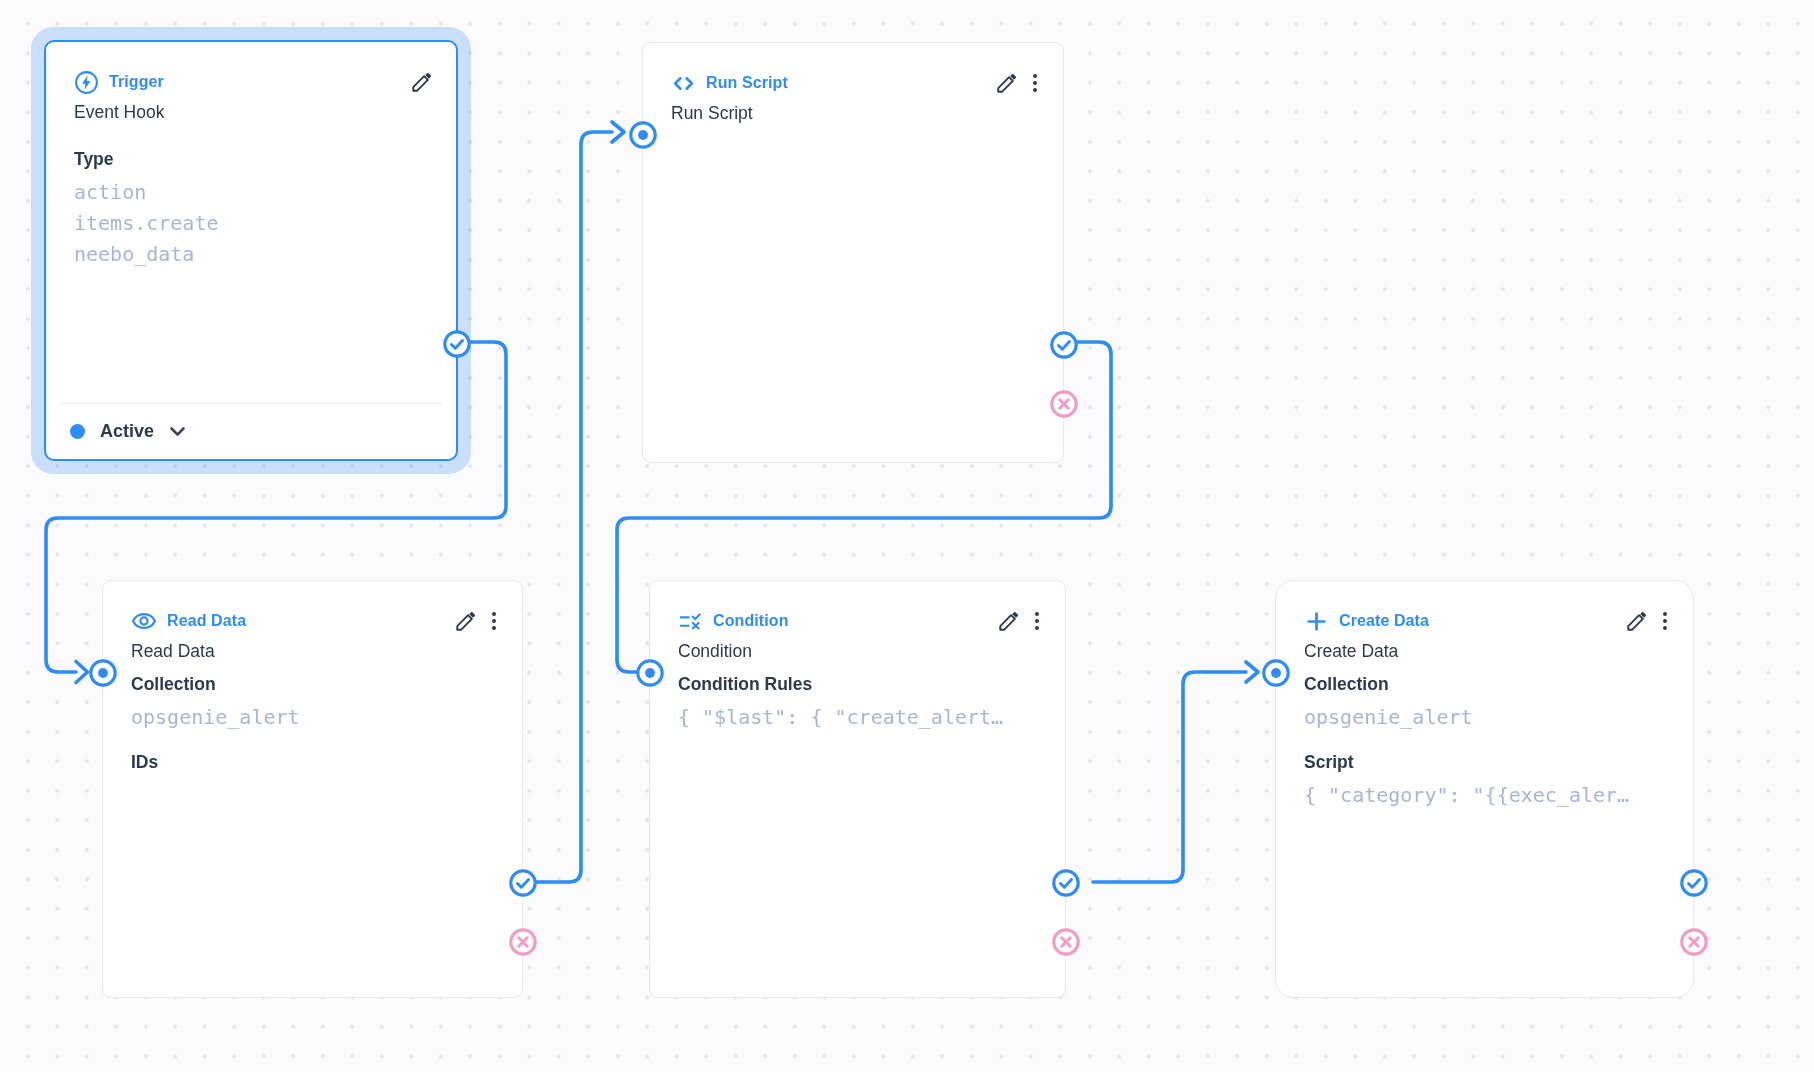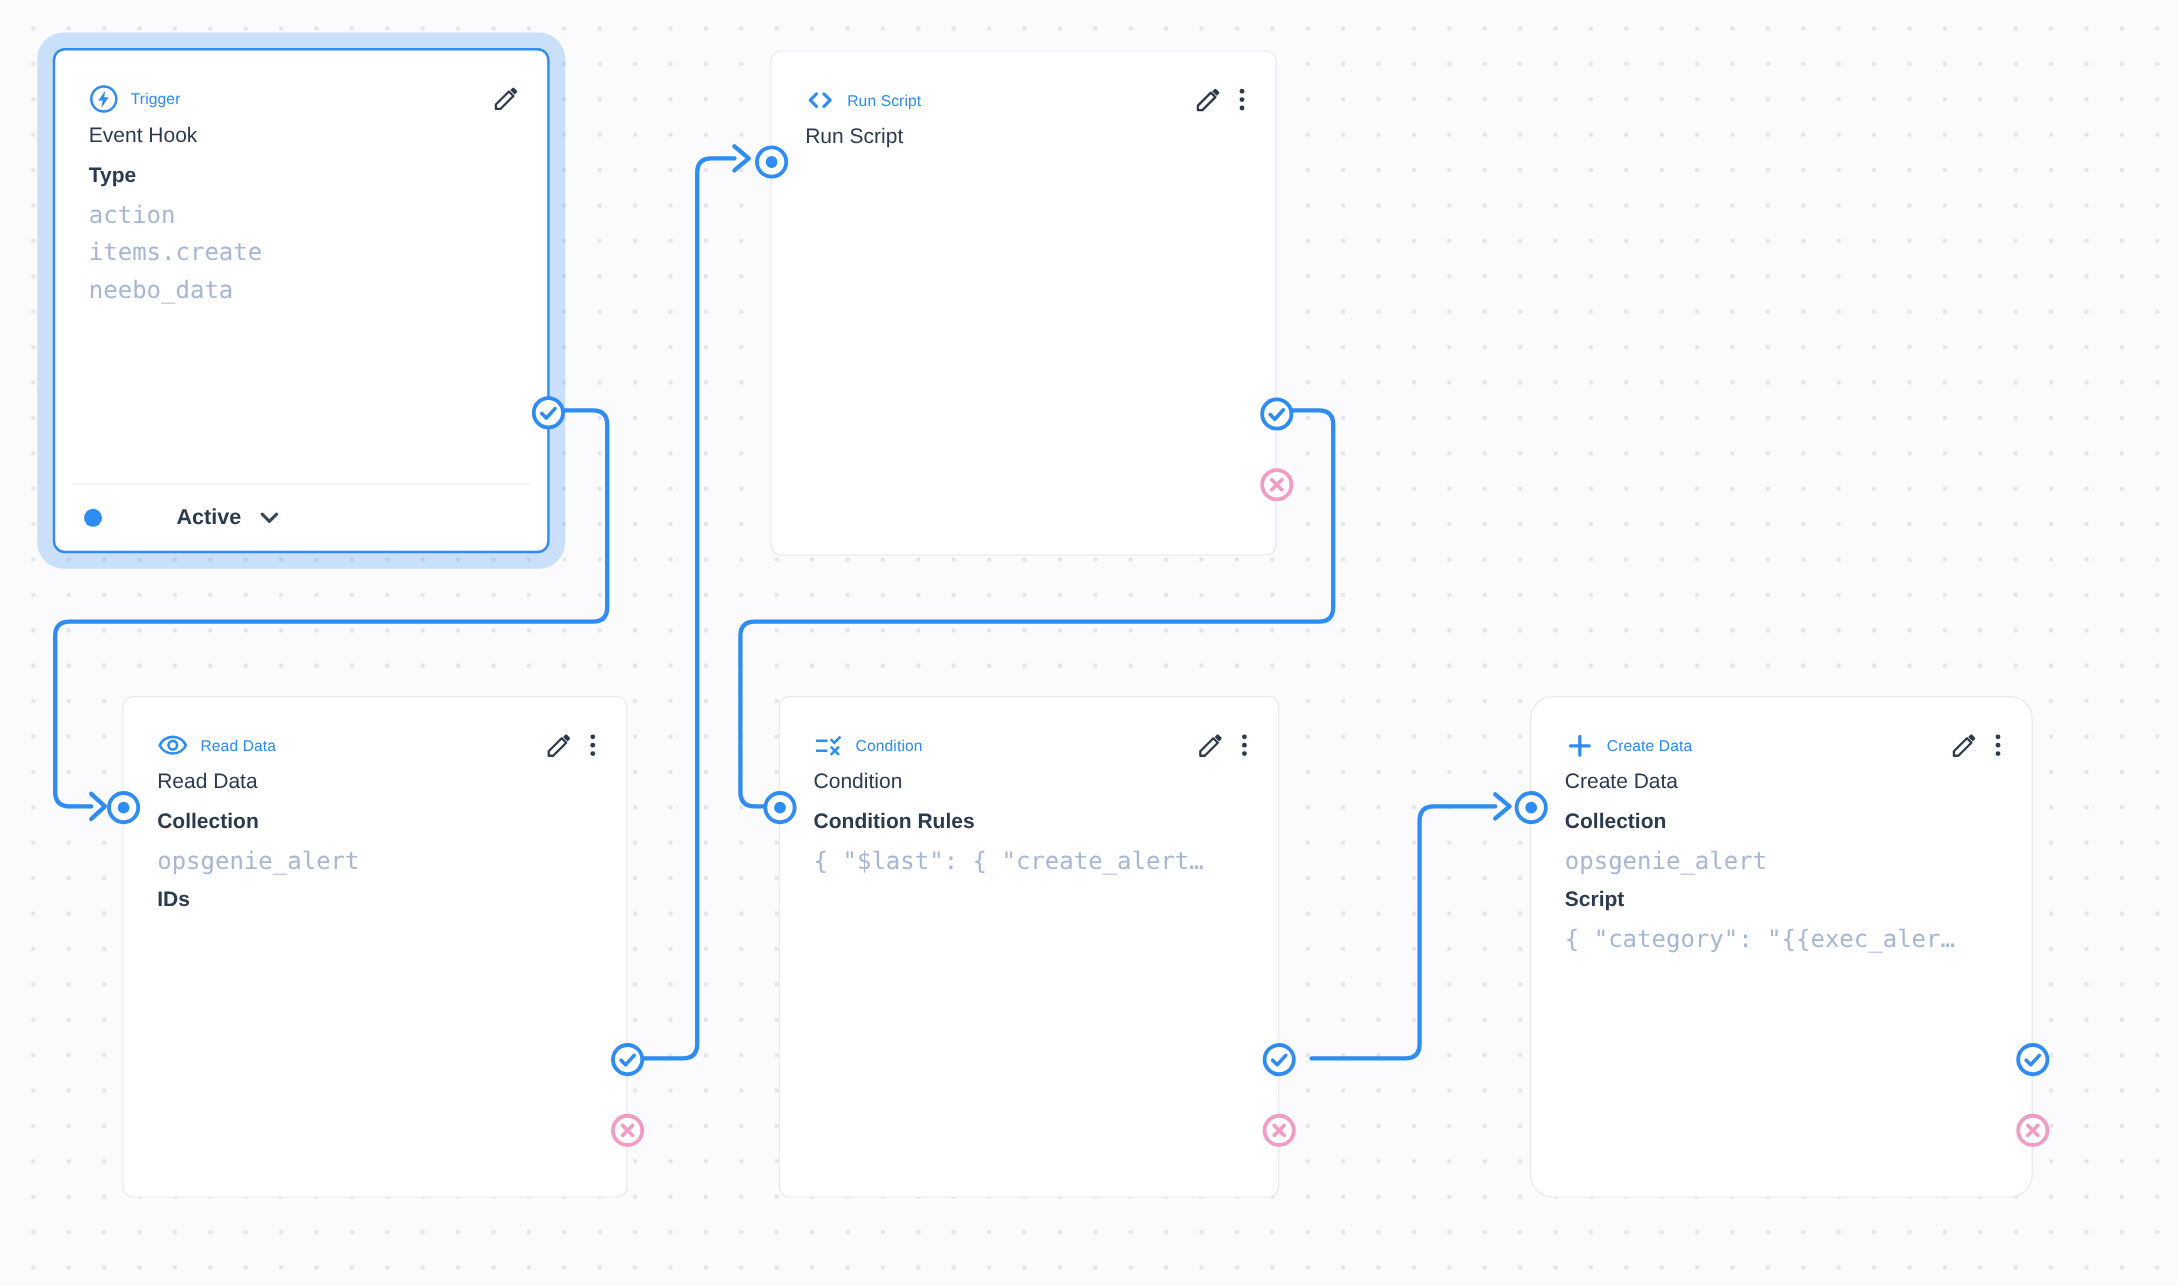--- a/index.html
+++ b/index.html
@@ -40,52 +40,52 @@
     border:1.5px solid var(--card-border);
     border-radius:9px;
   }
   .node.selected{border:2.5px solid var(--primary);border-radius:10px;}
   .hdr{
     position:absolute;top:26px;left:28px;right:22px;height:28px;
     display:flex;align-items:center;gap:10px;
   }
   .hicon{display:flex;align-items:center;flex:0 0 auto;}
   .ttl{
-    color:var(--primary);font-size:13px;font-weight:400;
+    color:var(--primary);font-size:16px;font-weight:700;
     letter-spacing:.1px;white-space:nowrap;
   }
   .flex1{flex:1;}
   .edit{display:flex;align-items:center;cursor:pointer;flex:0 0 auto;}
   .kebab{display:flex;flex-direction:column;gap:3px;padding:2px 4px;cursor:pointer;flex:0 0 auto;}
   .kebab i{width:4.2px;height:4.2px;border-radius:50%;background:var(--icon-dark);display:block;}
   .body{position:absolute;top:54px;left:0;right:0;}
   .row{
     height:33px;display:flex;align-items:center;
     padding:0 22px 0 28px;
     font-size:17.5px;color:var(--text-dark);
     white-space:nowrap;overflow:hidden;
   }
   .row.first{}
   .row.lbl{font-weight:700;}
-  .row.gap{margin-top:1px;}
+  .row.gap{margin-top:14px;}
   .row.mono{
     font-family:"DejaVu Sans Mono","Liberation Mono",monospace;
     font-size:20px;color:var(--text-subdued);height:31px;
   }
   .footer{
     position:absolute;left:0;right:0;bottom:0;height:56px;
     display:flex;align-items:center;gap:15px;
     padding:0 24px;cursor:pointer;
   }
   .footer::before{
     content:"";position:absolute;top:0;left:14px;right:14px;height:0;
     border-top:1.5px solid var(--divider);
   }
   .status-dot{width:15px;height:15px;border-radius:50%;background:var(--primary);}
-  .status-label{font-size:18px;font-weight:600;color:var(--text-dark);margin-left:47px;}
+  .status-label{font-size:18px;font-weight:600;color:var(--text-dark);}
   .port{position:absolute;width:32px;height:32px;z-index:3;cursor:pointer;}
   .port.input{left:-16.5px;top:76px;}
   .port.resolve{right:-16.5px;top:286px;}
   .port.reject{right:-16.5px;top:345px;}
 </style>
 </head>
 <body>
 
 <div class="canvas"></div>
 

